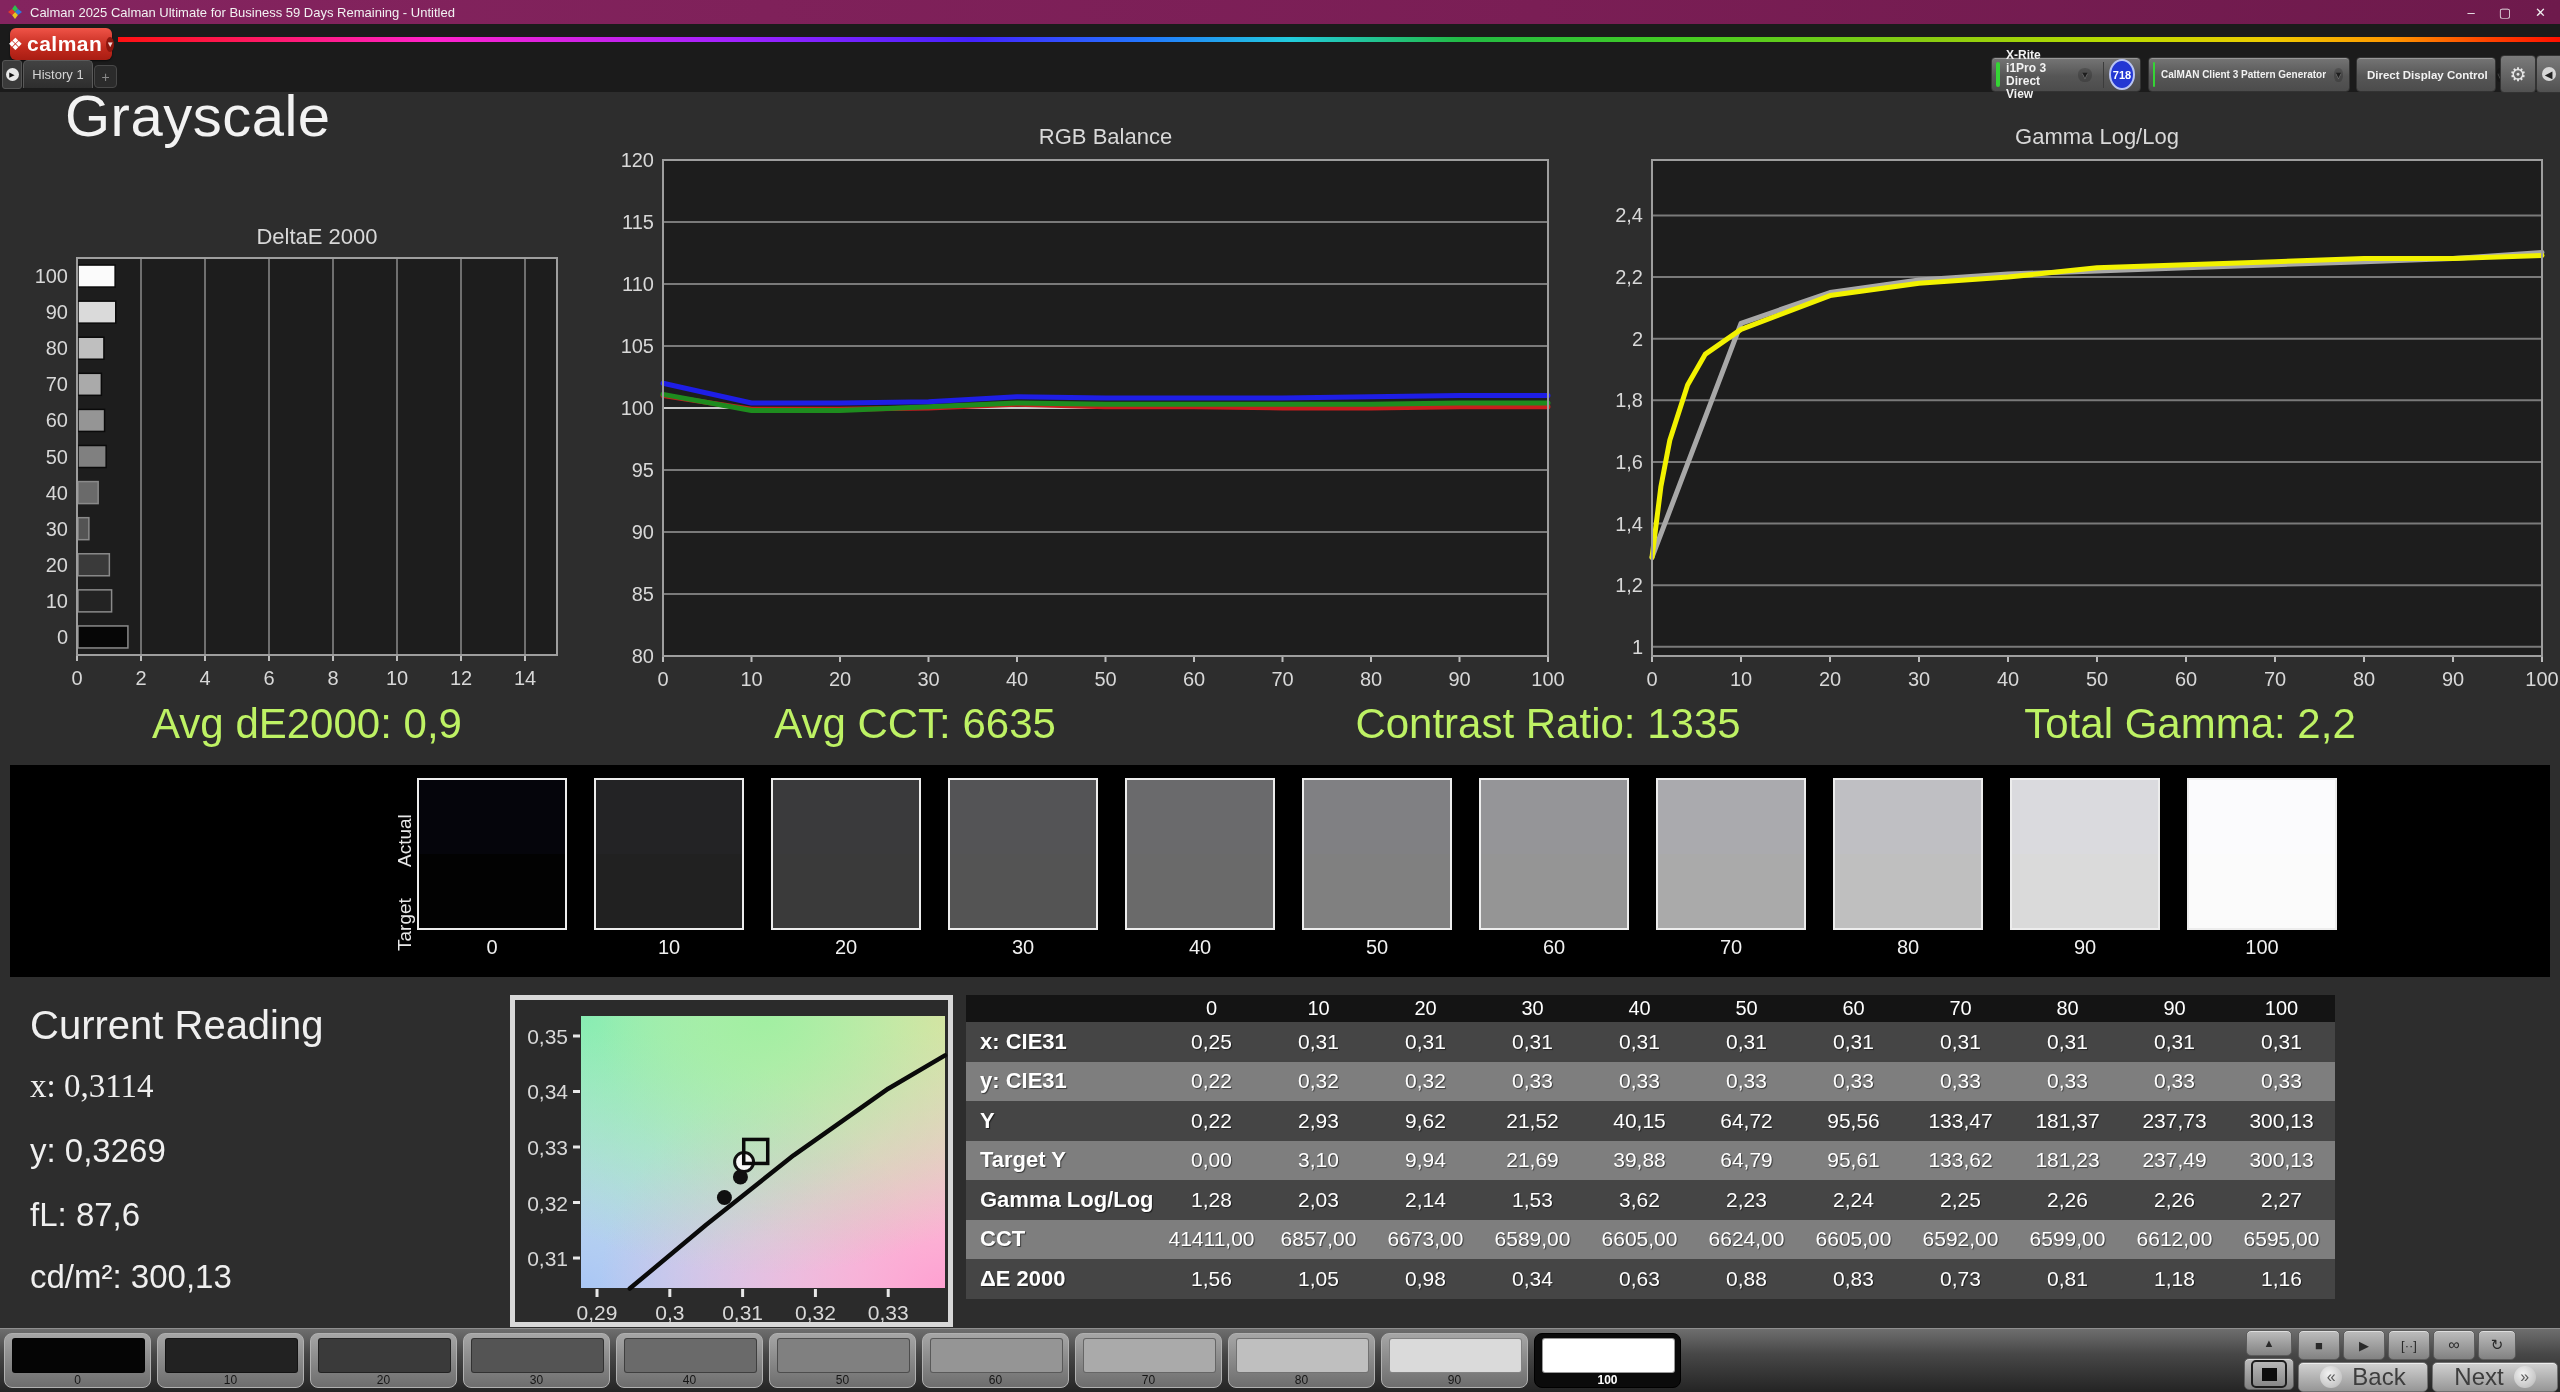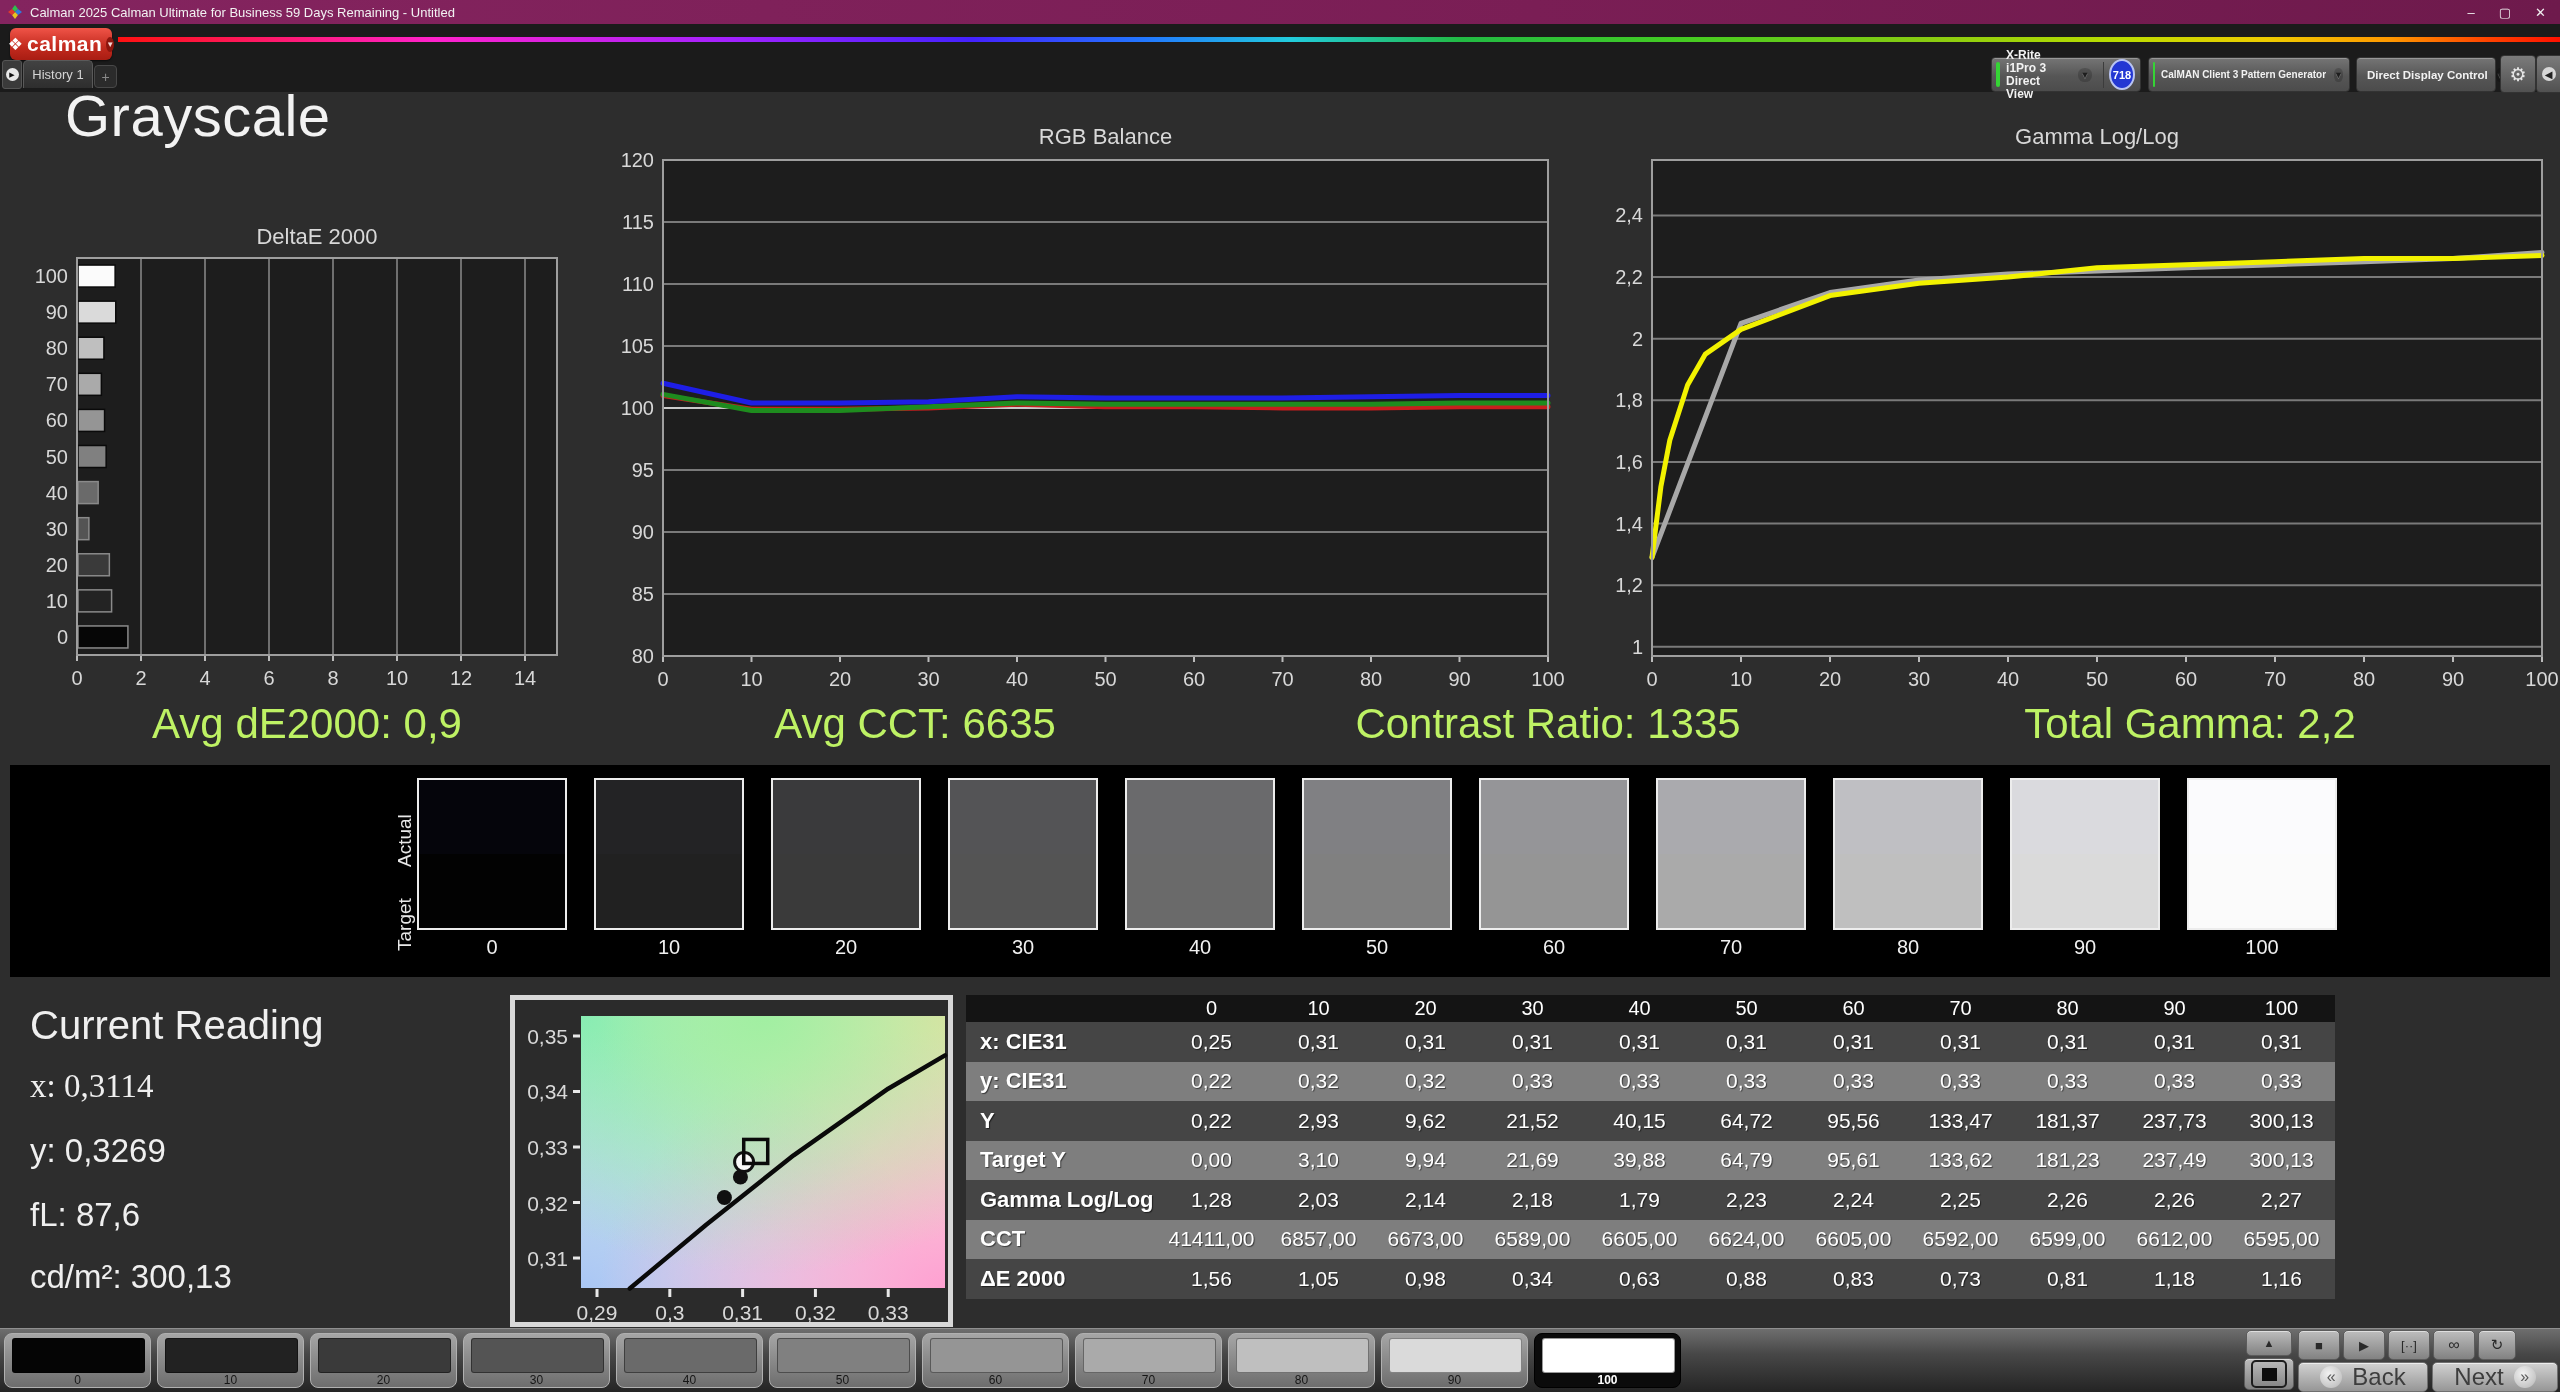--- a/index.html
+++ b/index.html
@@ -556,22 +556,22 @@
           <td>133,62</td>
           <td>181,23</td>
           <td>237,49</td>
           <td>300,13</td>
         </tr>
         <tr class="odd">
           <td class="rowlab">Gamma Log/Log</td>
           <td>1,28</td>
           <td>2,03</td>
           <td>2,14</td>
-          <td>2,18</td>
-          <td>1,79</td>
+          <td>1,53</td>
+          <td>3,62</td>
           <td>2,23</td>
           <td>2,24</td>
           <td>2,25</td>
           <td>2,26</td>
           <td>2,26</td>
           <td>2,27</td>
         </tr>
         <tr class="even">
           <td class="rowlab">CCT</td>
           <td>41411,00</td>

